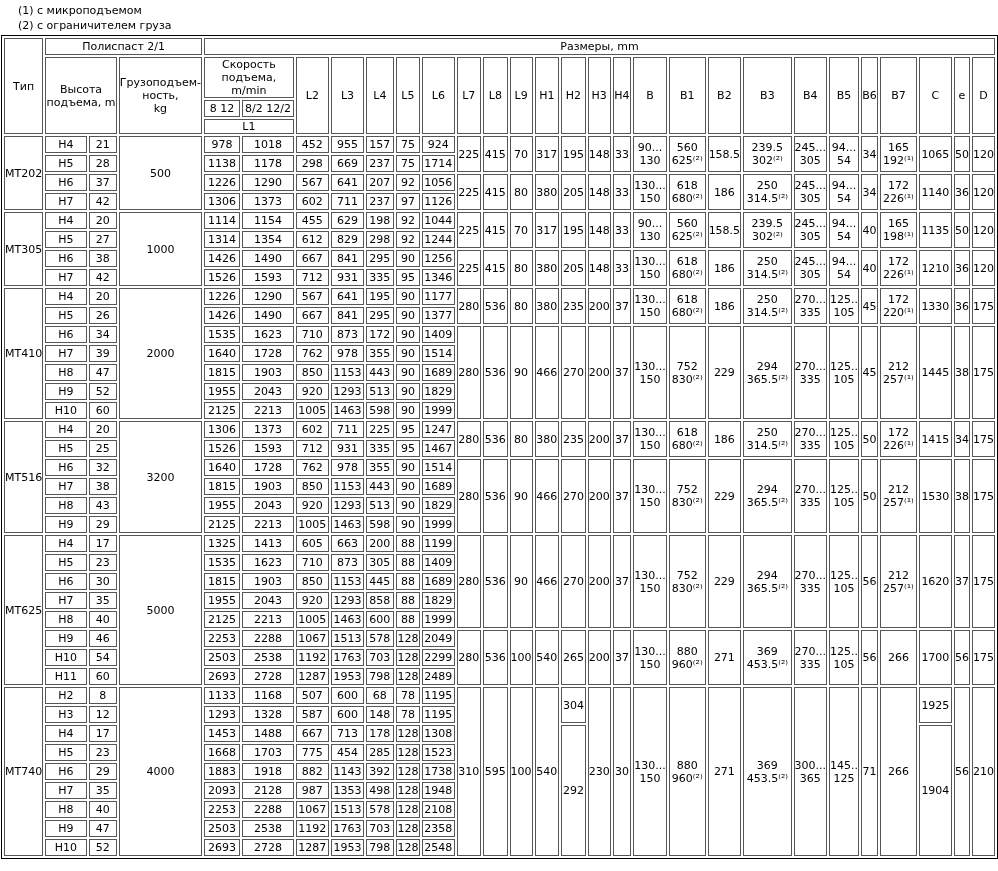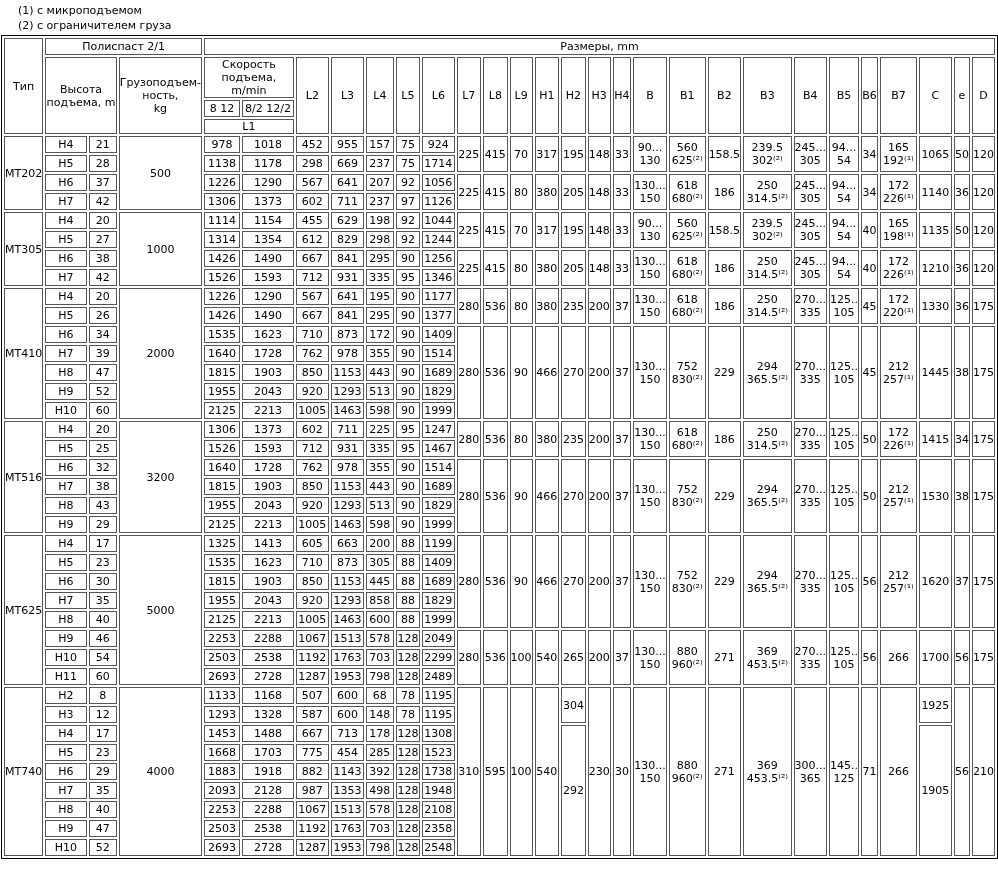--- a/index.html
+++ b/index.html
@@ -724,21 +724,21 @@
           <td>H4</td>
           <td>17</td>
           <td>1453</td>
           <td>1488</td>
           <td>667</td>
           <td>713</td>
           <td>178</td>
           <td>128</td>
           <td>1308</td>
           <td rowspan="7">292</td>
-          <td rowspan="7">1905</td>
+          <td rowspan="7">1904</td>
         </tr>
         <tr>
           <td>H5</td>
           <td>23</td>
           <td>1668</td>
           <td>1703</td>
           <td>775</td>
           <td>454</td>
           <td>285</td>
           <td>128</td>

